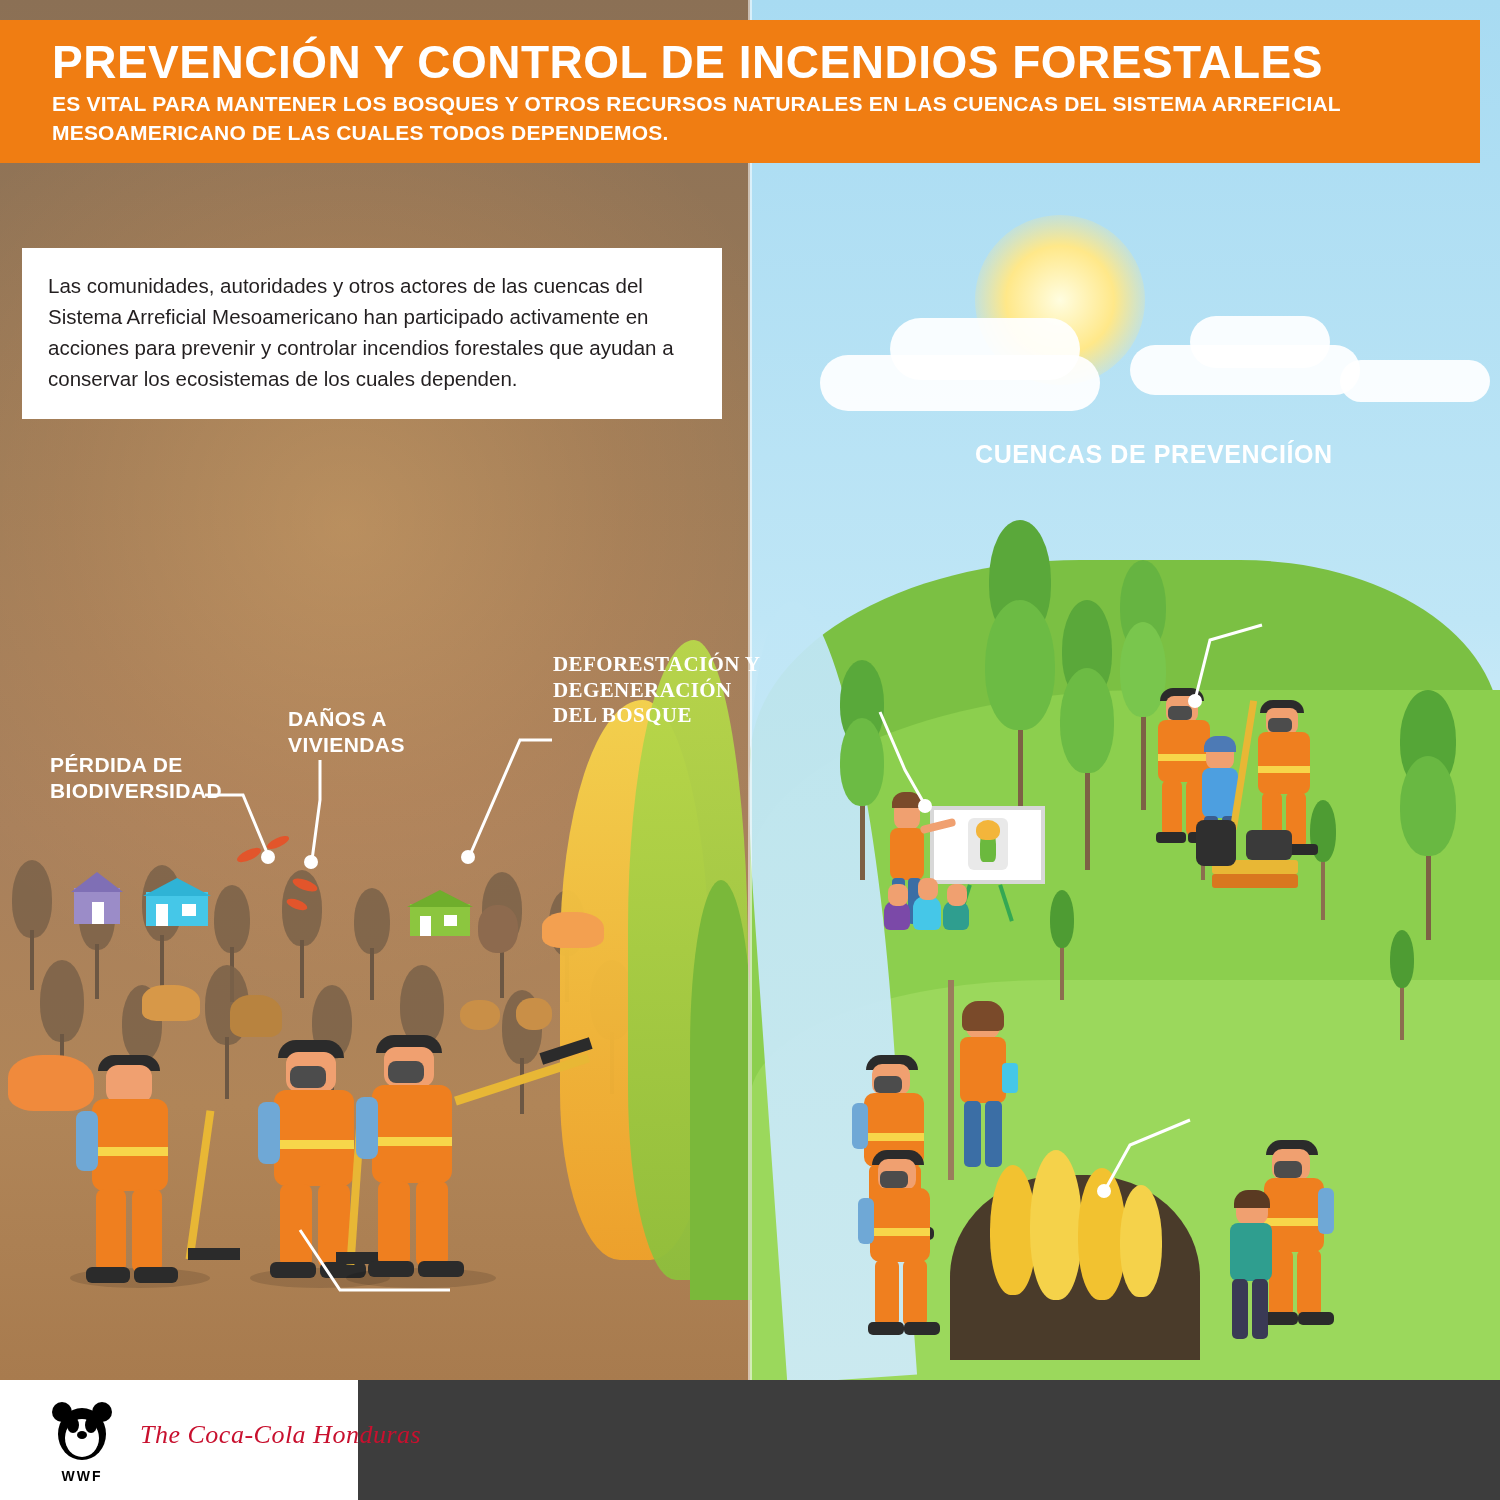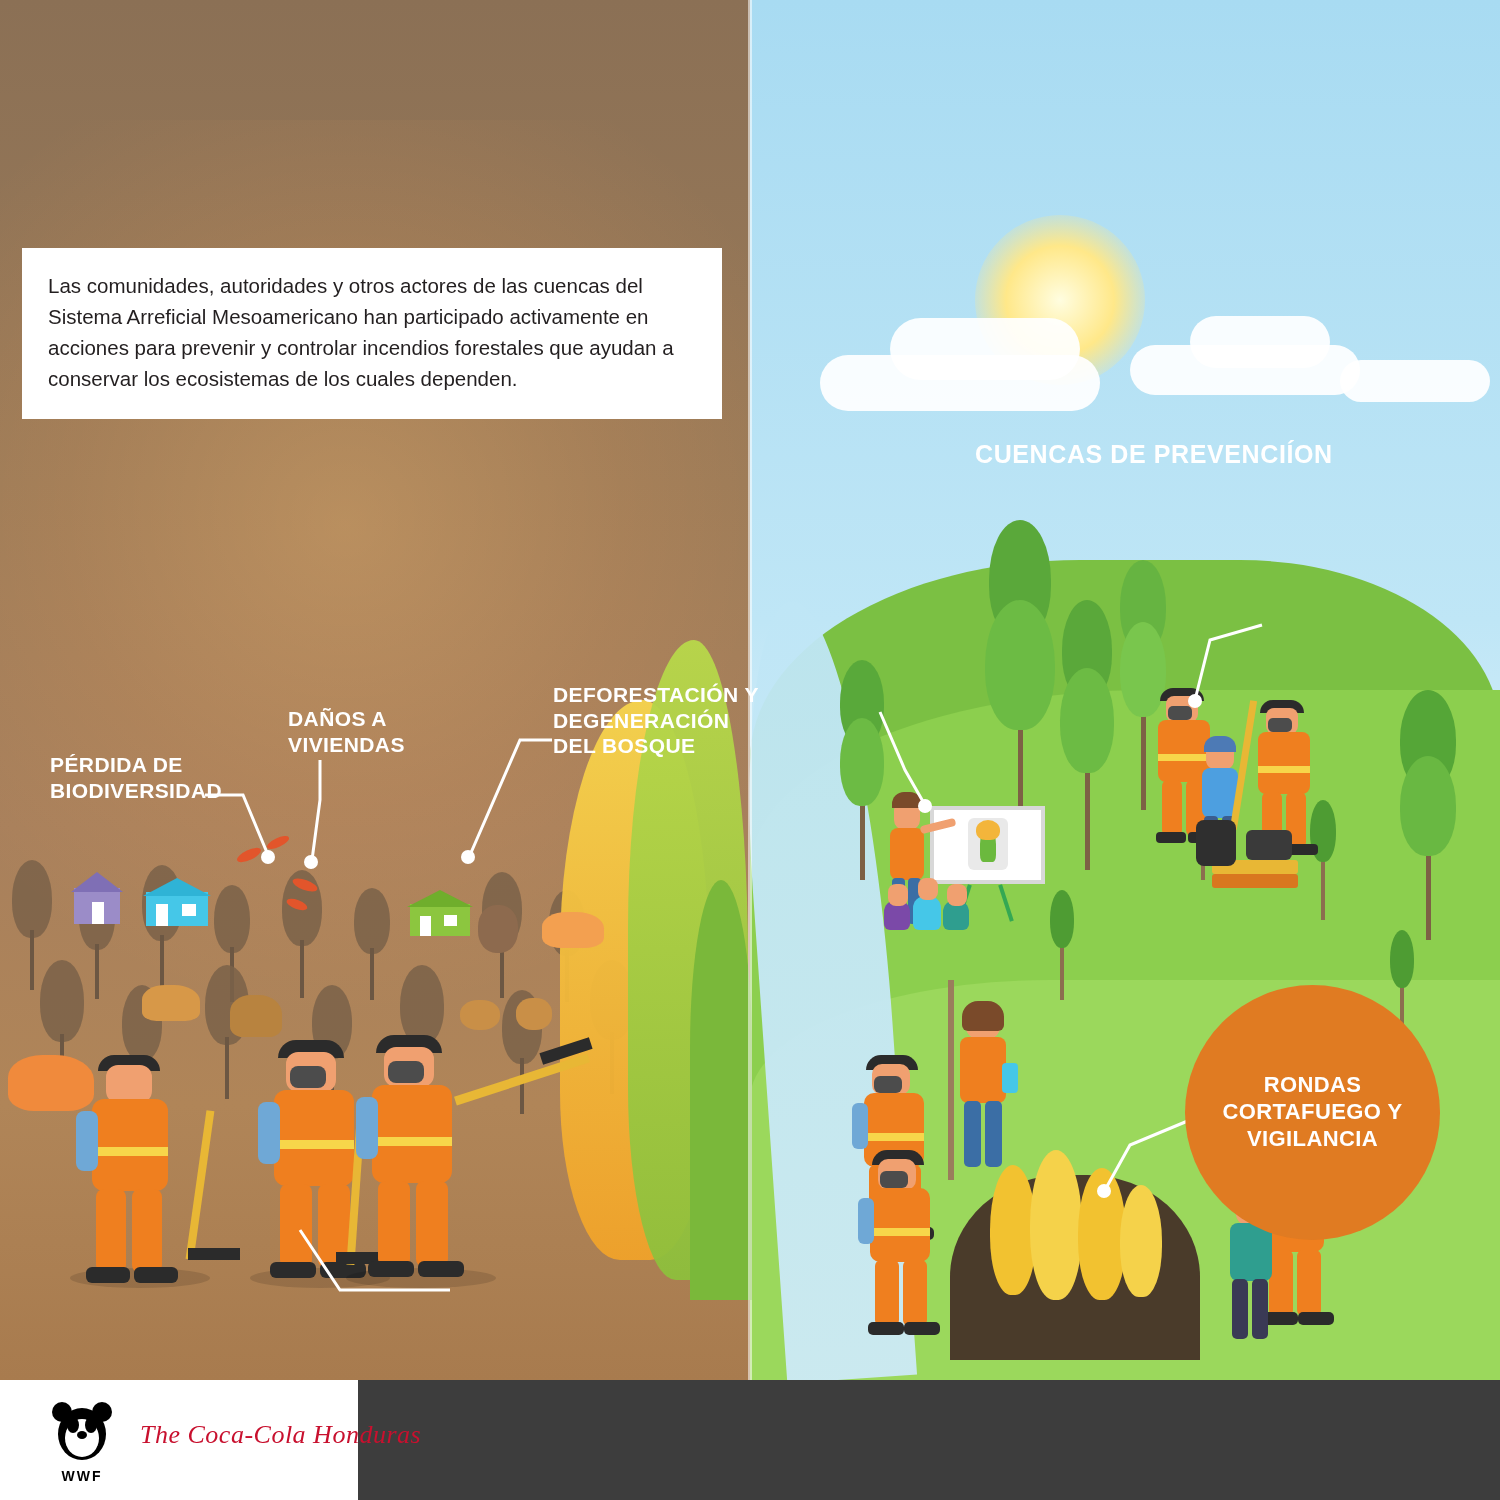--- a/index.html
+++ b/index.html
@@ -471,32 +471,35 @@
     <g fill="#ffffff">
       <circle cx="268" cy="857" r="7"></circle>
       <circle cx="311" cy="862" r="7"></circle>
       <circle cx="468" cy="857" r="7"></circle>
       <circle cx="925" cy="806" r="7"></circle>
       <circle cx="1195" cy="701" r="7"></circle>
       <circle cx="1104" cy="1191" r="7"></circle>
     </g>
   </svg>
 
+  <div class="header">
+    <h1>PREVENCIÓN Y CONTROL DE INCENDIOS FORESTALES</h1>
+    <div class="sub">ES VITAL PARA MANTENER LOS BOSQUES Y OTROS RECURSOS NATURALES EN LAS CUENCAS DEL SISTEMA ARREFICIAL MESOAMERICANO DE LAS CUALES TODOS DEPENDEMOS.</div>
+  </div>
 
   <div class="intro">
     <p>Las comunidades, autoridades y otros actores de las cuencas del Sistema Arreficial Mesoamericano han participado activamente en acciones para prevenir y controlar incendios forestales que ayudan a conservar los ecosistemas de los cuales dependen.</p>
   </div>
 
   <div class="sec-title" id="prev-title">CUENCAS DE PREVENCIÍON</div>
 
   <div class="lbl" style="left:50px;top:752px;">PÉRDIDA DE<br>BIODIVERSIDAD</div>
   <div class="lbl" style="left:288px;top:706px;">DAÑOS A<br>VIVIENDAS</div>
-  <div class="lbl" style="left:553px;top:682px;">DEFORESTACIÓN Y<br>DEGENERACIÓN<br>DEL BOSQUE</div>
-
-  <div class="circ" id="circle-rondas">RONDAS<br>CORTAFUEGO Y<br>VIGILANCIA</div>
+  <div class="lbl" style="left:553px;top:652px;font-family:Liberation Serif, serif;">DEFORESTACIÓN Y<br>DEGENERACIÓN<br>DEL BOSQUE</div>
+
 
   <div class="footer"></div>
   <div class="footer-white"></div>
 
   <div class="wwf">
     <svg width="84" height="64" viewBox="0 0 84 64">
       <ellipse cx="42" cy="36" rx="24" ry="26" fill="#000"></ellipse>
       <ellipse cx="42" cy="40" rx="17" ry="19" fill="#fff"></ellipse>
       <circle cx="22" cy="14" r="10" fill="#000"></circle>
       <circle cx="62" cy="14" r="10" fill="#000"></circle>

